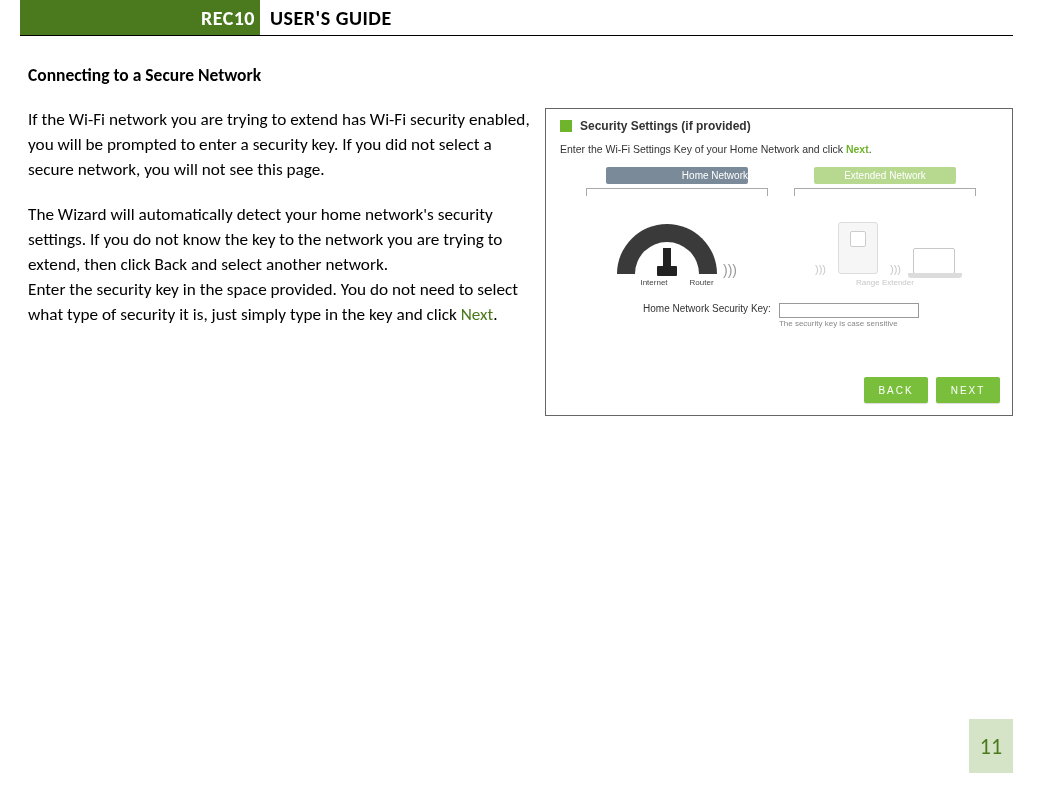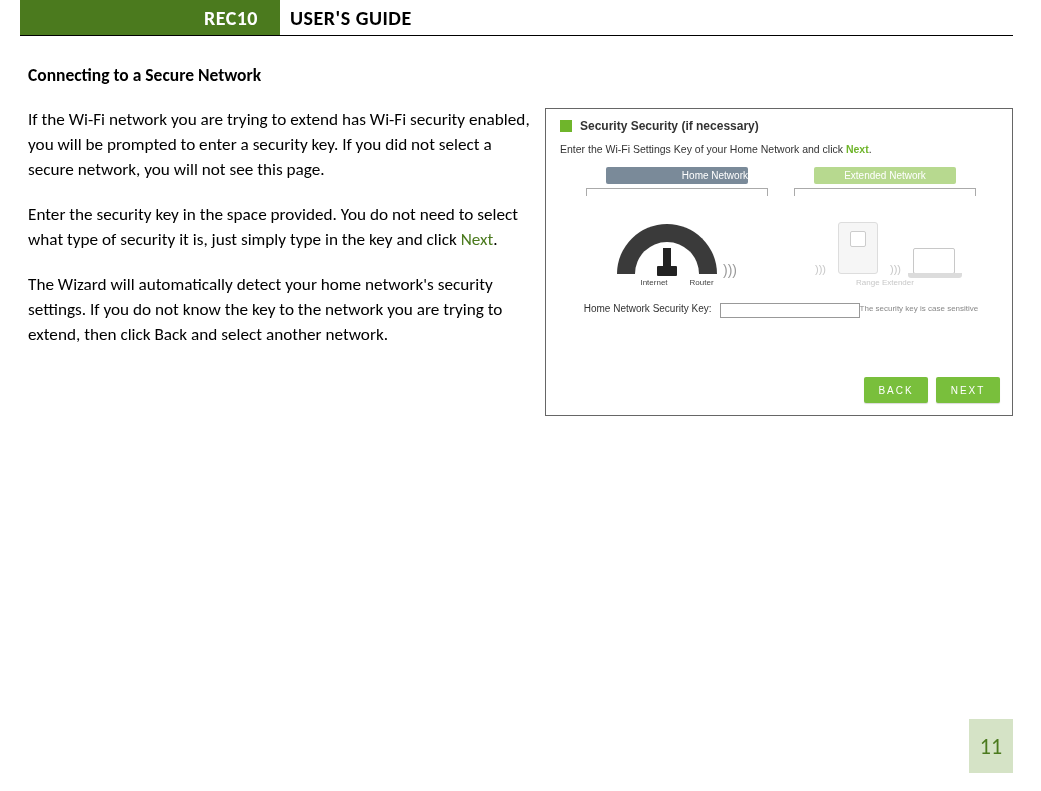--- a/index.html
+++ b/index.html
@@ -14,25 +14,25 @@
   .header-bar {
     display: flex;
     align-items: stretch;
     height: 36px;
     border-bottom: 1.5px solid #000;
     margin-left: 20px;
     margin-right: 28px;
   }
   .header-green {
     background: #4b7a1e;
-    width: 260px;
+    width: 240px;
     display: flex;
     align-items: center;
     justify-content: flex-end;
-    padding-right: 22px;
+    padding-right: 5px;
   }
   .header-green span {
     color: #fff;
     font-weight: 700;
     font-size: 20px;
     letter-spacing: 0.5px;
   }
   .header-title {
     display: flex;
     align-items: center;
@@ -195,21 +195,21 @@
     font-size: 11px; color: #c8c8c8; line-height: 0.7;
   }
   .key-row {
     display: flex; align-items: flex-start; justify-content: center; gap: 8px;
     font-size: 10px; color: #333;
     margin-bottom: 28px;
   }
   .key-row input {
     width: 140px; height: 15px; border: 1px solid #999; font-size: 10px; padding: 0 2px;
   }
-  .key-col { display: flex; }
+  .key-col { display: flex; flex-direction: column; }
   .key-note { font-size: 8px; color: #888; margin-top: 1px; }
   .ss-btns {
     position: absolute;
     right: 12px; bottom: 12px;
     display: flex; gap: 8px; margin-top: 29px;
   }
   .ss-btn {
     width: 64px; height: 26px;
     background: #79bf3c;
     color: #fff;
@@ -231,21 +231,21 @@
 </div>
 
 <div class="content">
   <div class="section-title">Connecting to a Secure Network</div>
 
   <div class="body-wrap">
 
     <div class="screenshot-box">
       <div class="ss-head">
         <div class="ss-sq"></div>
-        <div class="ss-head-txt">Security Security (if necessary)</div>
+        <div class="ss-head-txt">Security Settings (if provided)</div>
       </div>
       <div class="ss-instr">
         <span>Enter the Wi-Fi Settings Key of your Home Network and click </span><span class="nx">Next</span><span>.</span>
       </div>
 
       <div class="ss-diagram">
 
         <div class="net-col">
           <div class="net-label home">Home Network</div>
           <div class="bracket"></div>
@@ -287,22 +287,22 @@
       </div>
 
       <div class="ss-btns">
         <div class="ss-btn">BACK</div>
         <div class="ss-btn">NEXT</div>
       </div>
     </div>
 
     <p class="para">If the Wi-Fi network you are trying to extend has Wi-Fi security enabled, you will be prompted to enter a security key.  If you did not select a secure network, you will not see this page.</p>
 
+    <p class="para" style="margin-bottom:0;">The Wizard will automatically detect your home network's security settings. If you do not know the key to the network you are trying to extend, then click Back and select another network.</p>
+
     <p class="para">
       <span>Enter the security key in the space provided.  You do not need to select what type of security it is, just simply type in the key and click </span><span class="green-word">Next</span><span>.</span>
     </p>
 
-    <p class="para" style="margin-bottom:0;">The Wizard will automatically detect your home network's security settings. If you do not know the key to the network you are trying to extend, then click Back and select another network.</p>
-
   </div>
 </div>
 
 <div class="page-num">11</div>
 
 </body></html>

